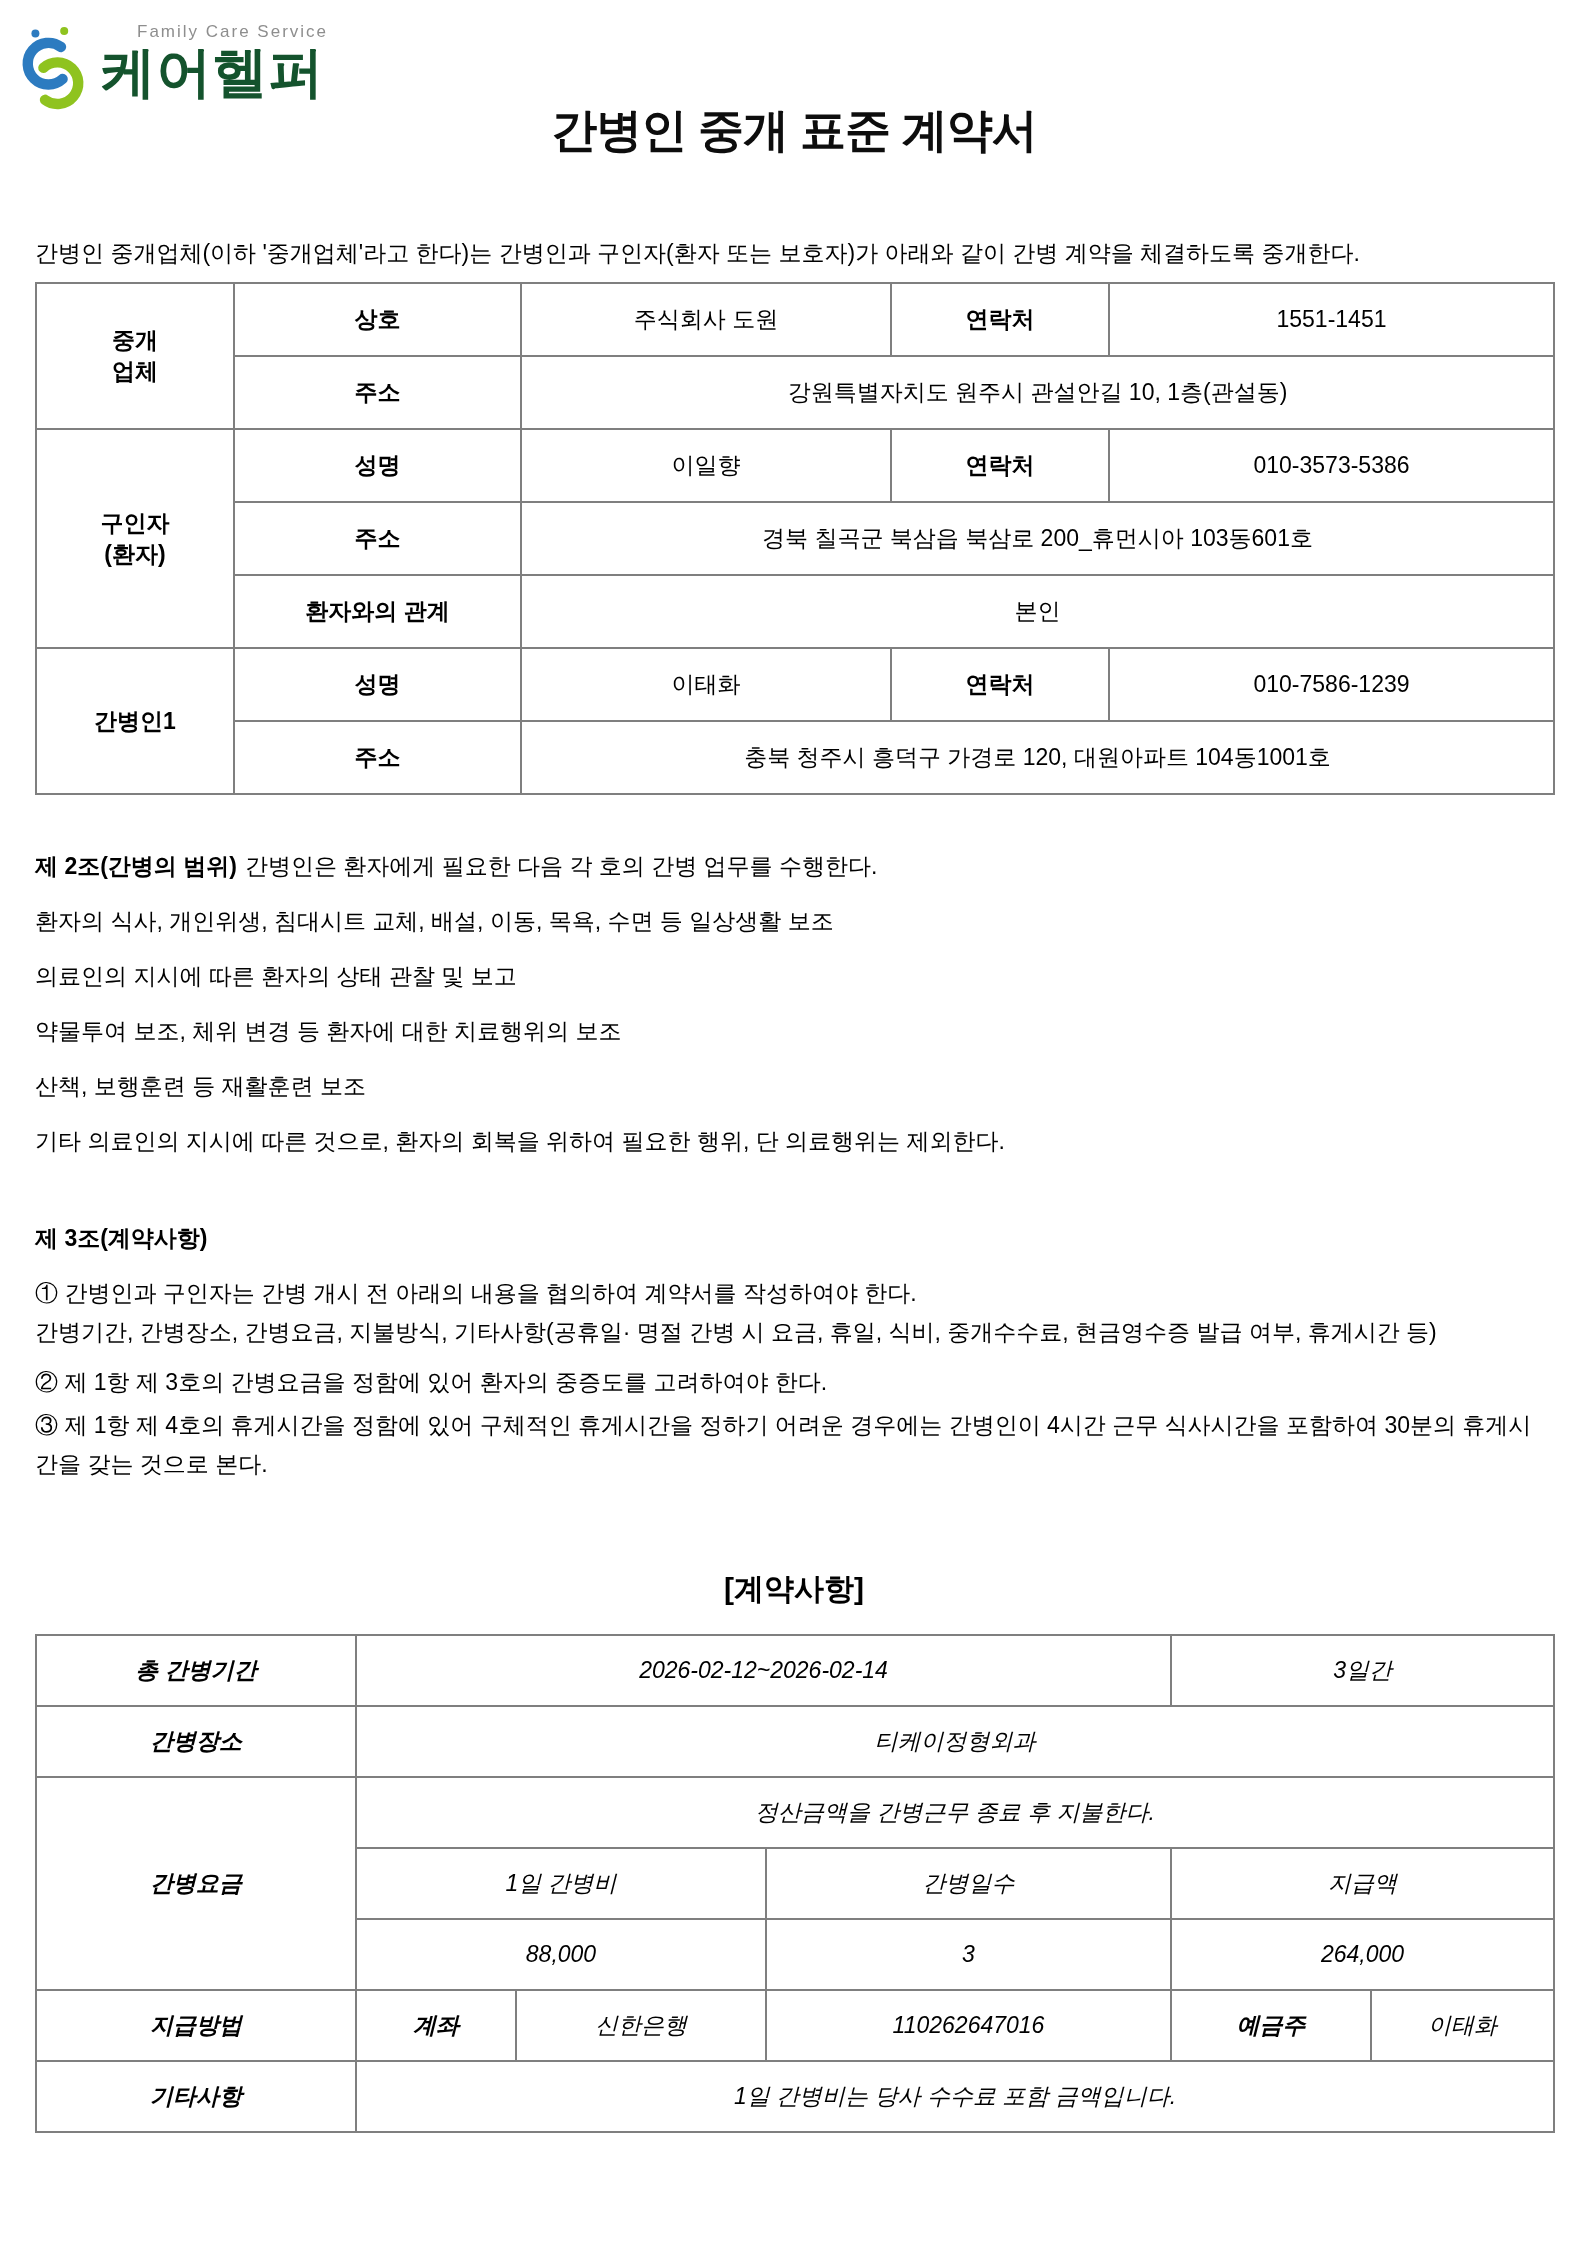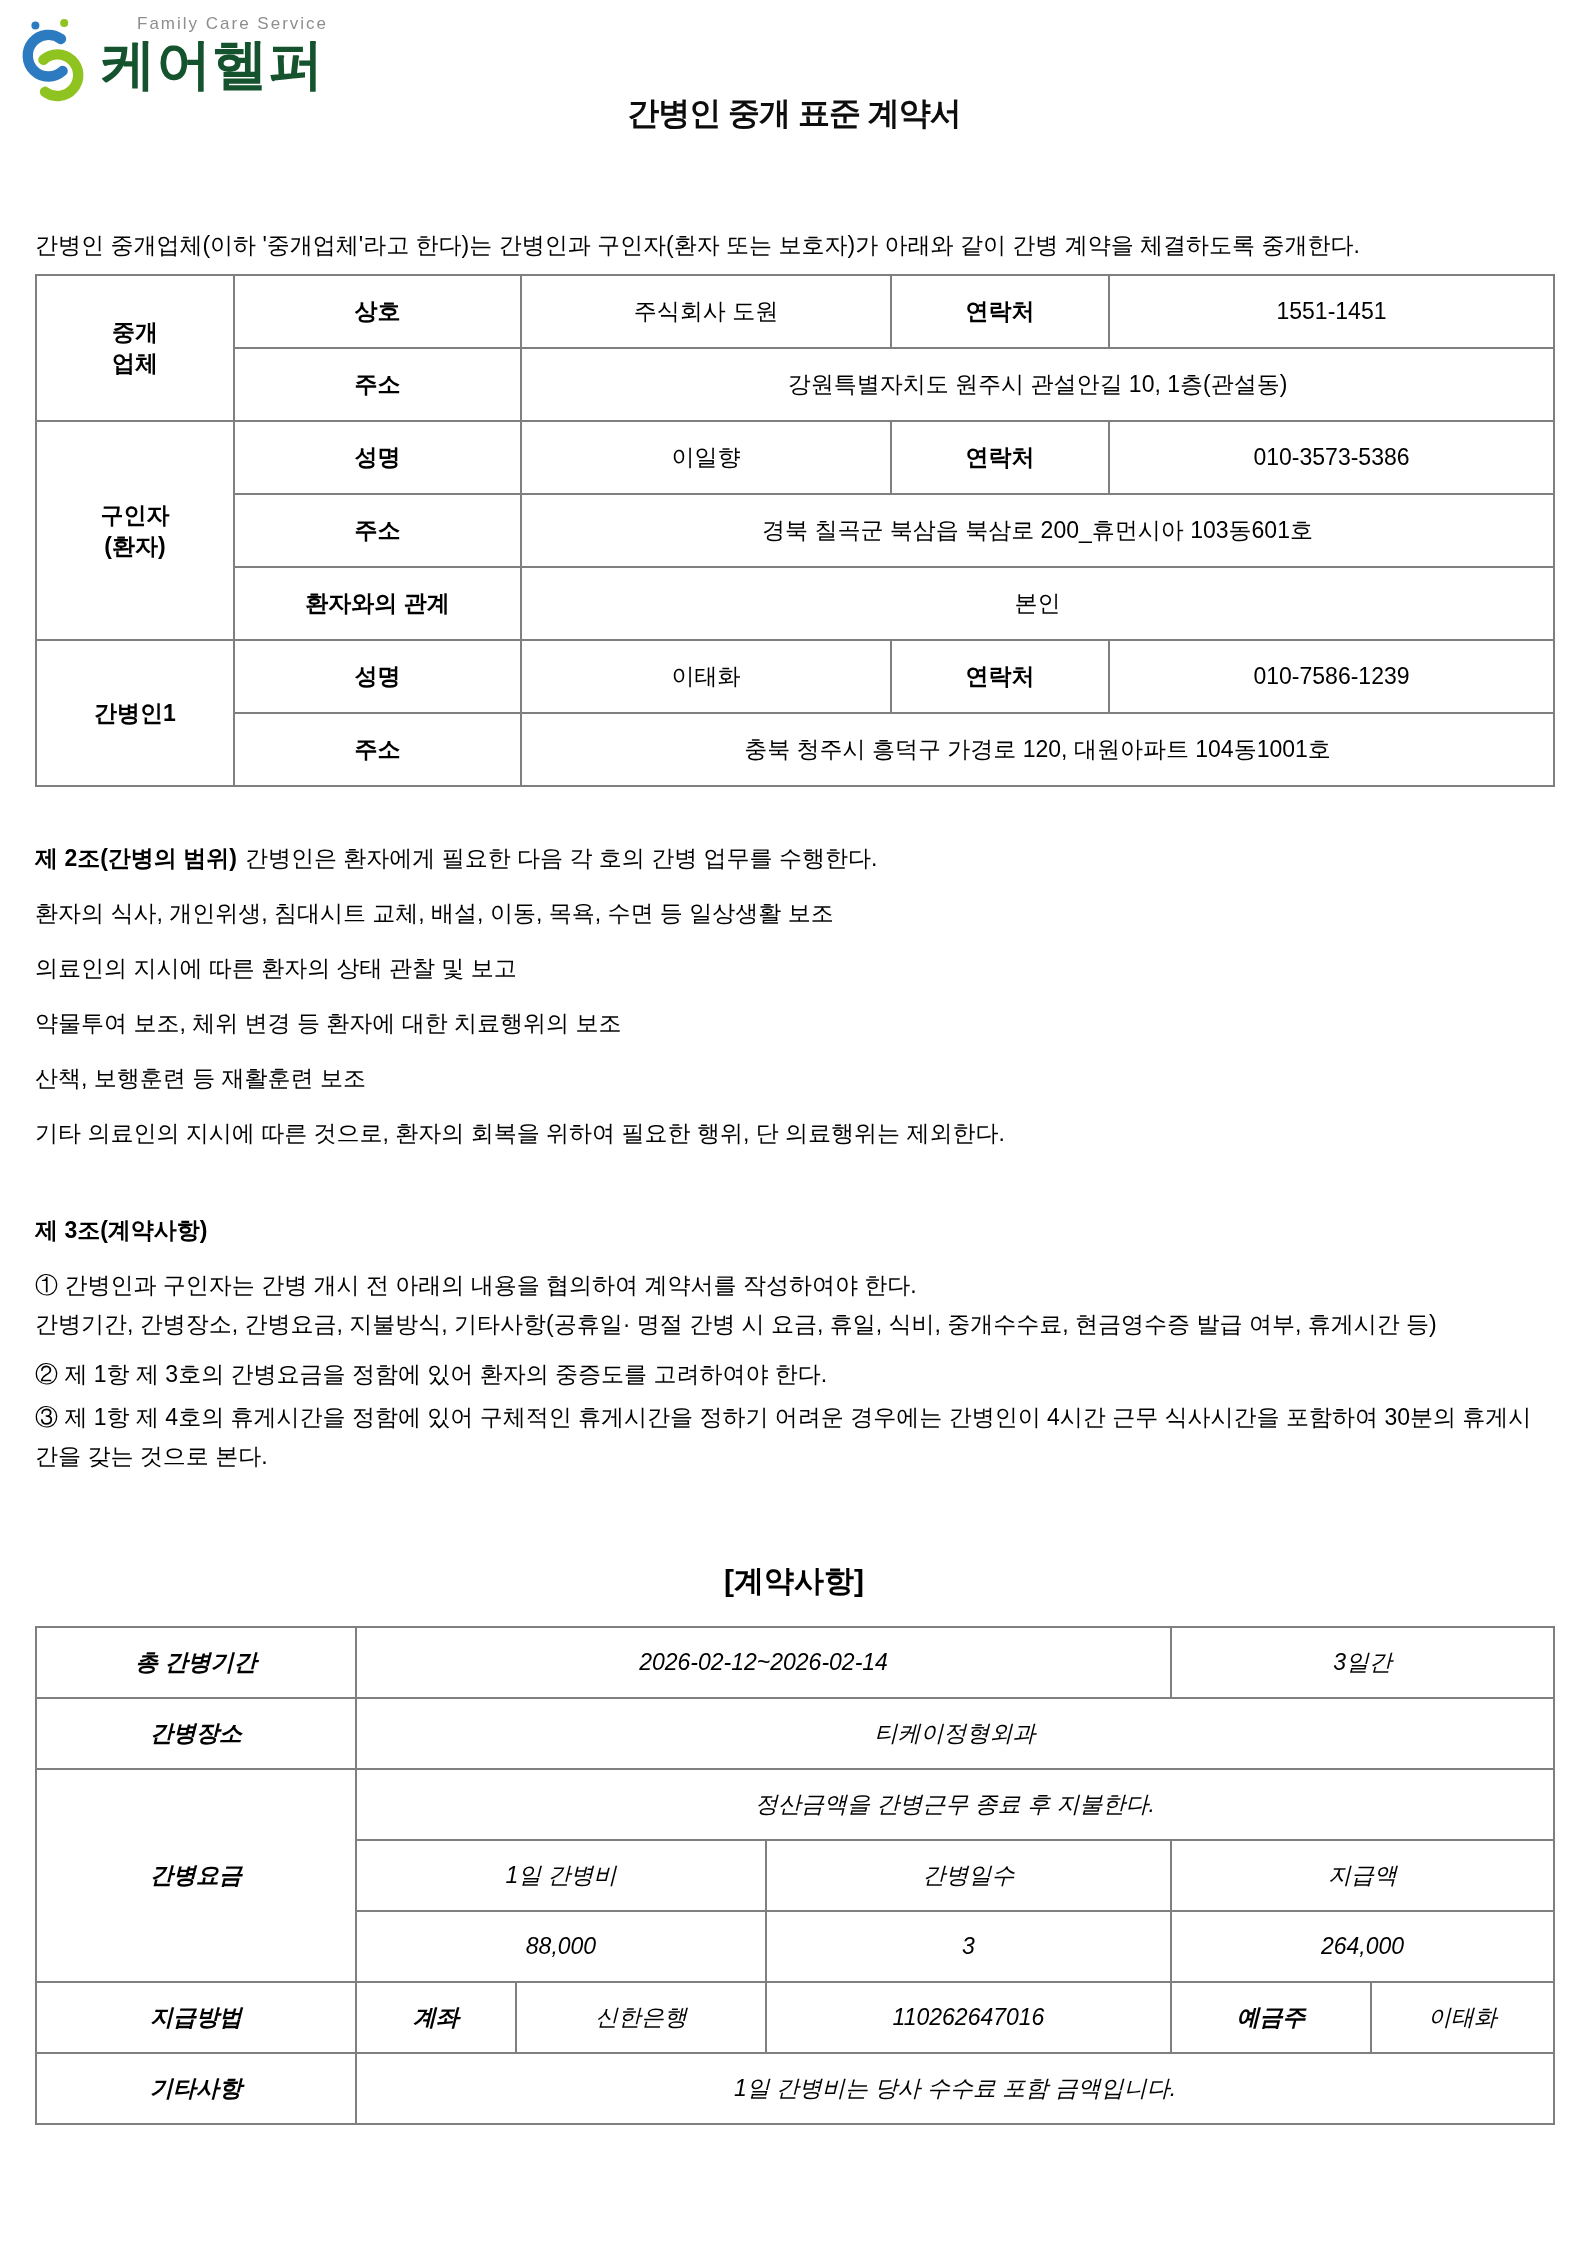--- a/index.html
+++ b/index.html
@@ -2,30 +2,30 @@
 <html><head>
 <meta charset="utf-8">
 <style>
   * { margin: 0; padding: 0; box-sizing: border-box; }
   html, body { background: #ffffff; }
   body {
     width: 1588px; height: 2245px; overflow: hidden;
     font-family: "Liberation Sans", sans-serif;
     color: #000; font-size: 23px;
   }
-  .page { padding: 0 35px; }
+  .page { padding: 8px 35px; }
 
   
   .header { position: relative; height: 162px; }
   .logo { position: absolute; left: -22px; top: 8px; display: flex; align-items: flex-start; }
   .logo-mark { width: 80px; height: 102px; flex: 0 0 auto; }
   .logo-text { margin-left: 4px; display: flex; flex-direction: column; align-items: center; }
   .tagline { font-size: 17px; color: #8e8e8e; letter-spacing: 2px; margin: 6px 0 0 40px; white-space: nowrap; }
   .brand { font-size: 55px; font-weight: 800; color: #14532d; letter-spacing: 1px; line-height: 1.1; white-space: nowrap; }
-  .title { position: absolute; left: 0; right: 0; top: 92px; text-align: center; font-size: 32px; font-weight: bold; color: #0d0d0d; letter-spacing: -1px; }
+  .title { position: absolute; left: 0; right: 0; top: 92px; text-align: center; font-size: 46px; font-weight: bold; color: #0d0d0d; letter-spacing: -1px; }
 
   .intro { margin-top: 70px; line-height: 26px; }
 
   
   table.grid { border-collapse: collapse; width: 1518px; table-layout: fixed; border-radius: 18px; }
   table.grid td {
     border: 2px solid #7f7f7f; text-align: center; vertical-align: middle;
     font-size: 23px; padding: 4px 8px; background: #fff; overflow: hidden;
   }
   .t1 { margin-top: 16px; }

